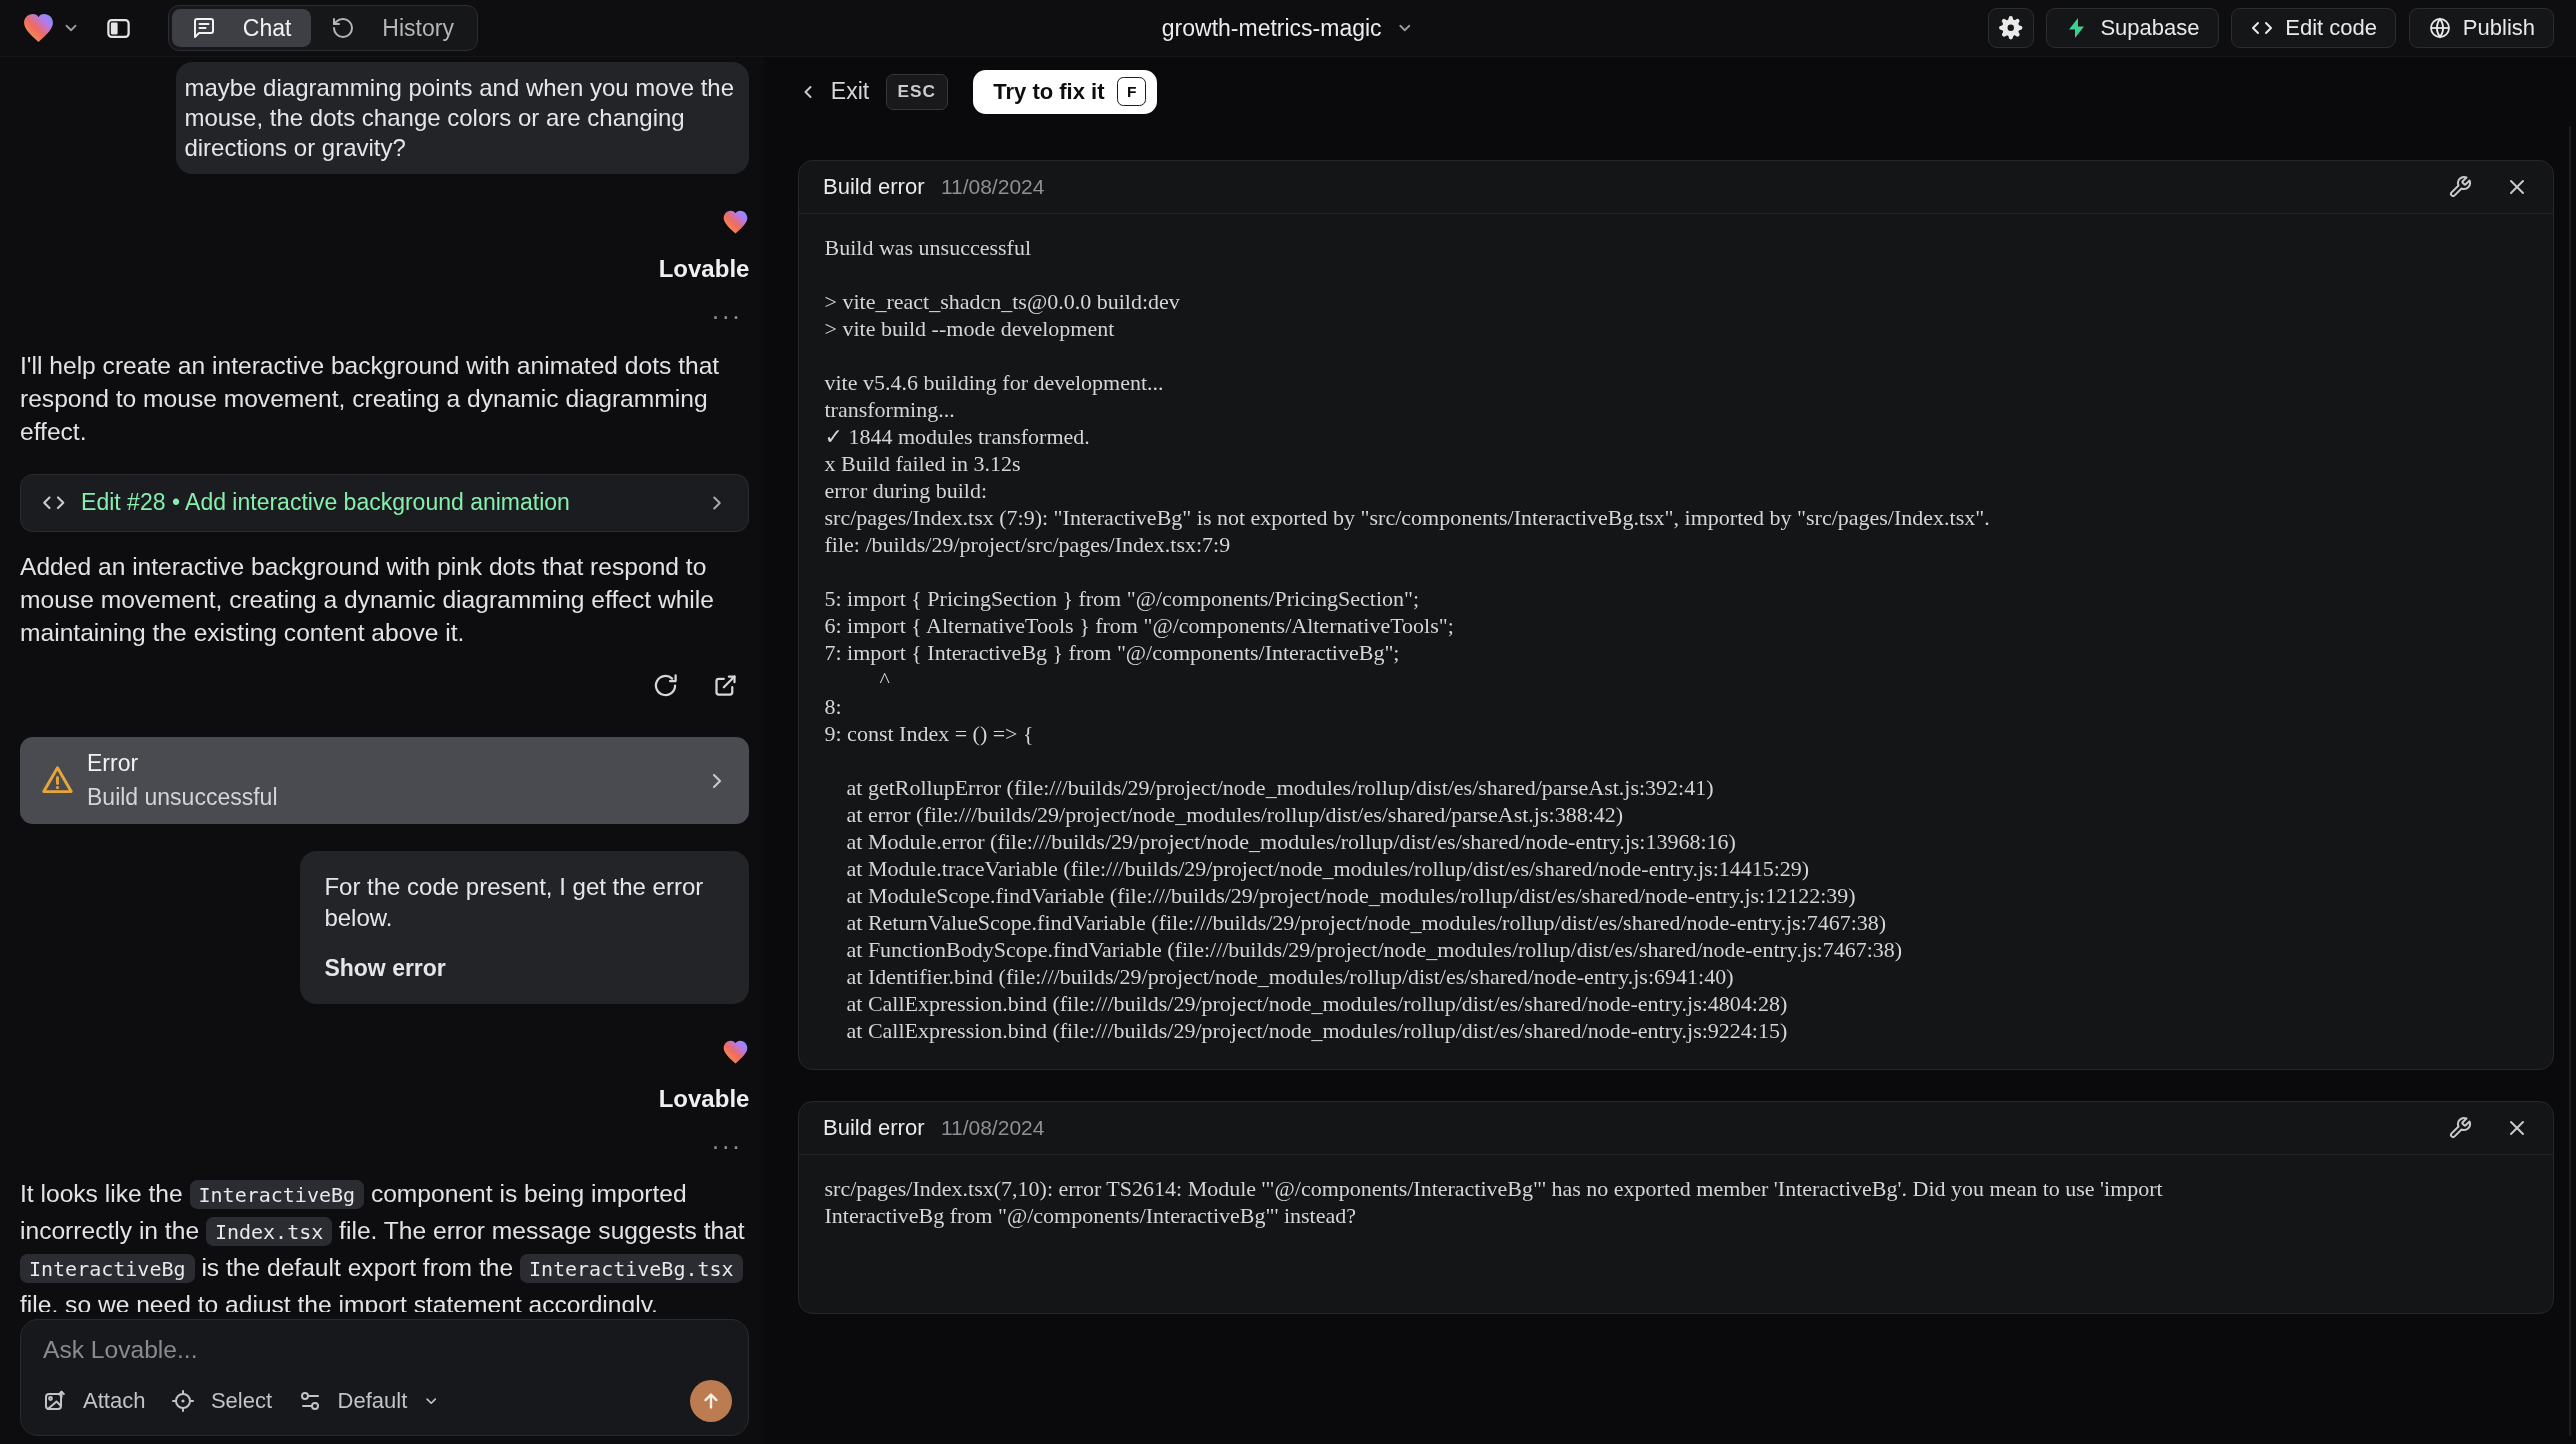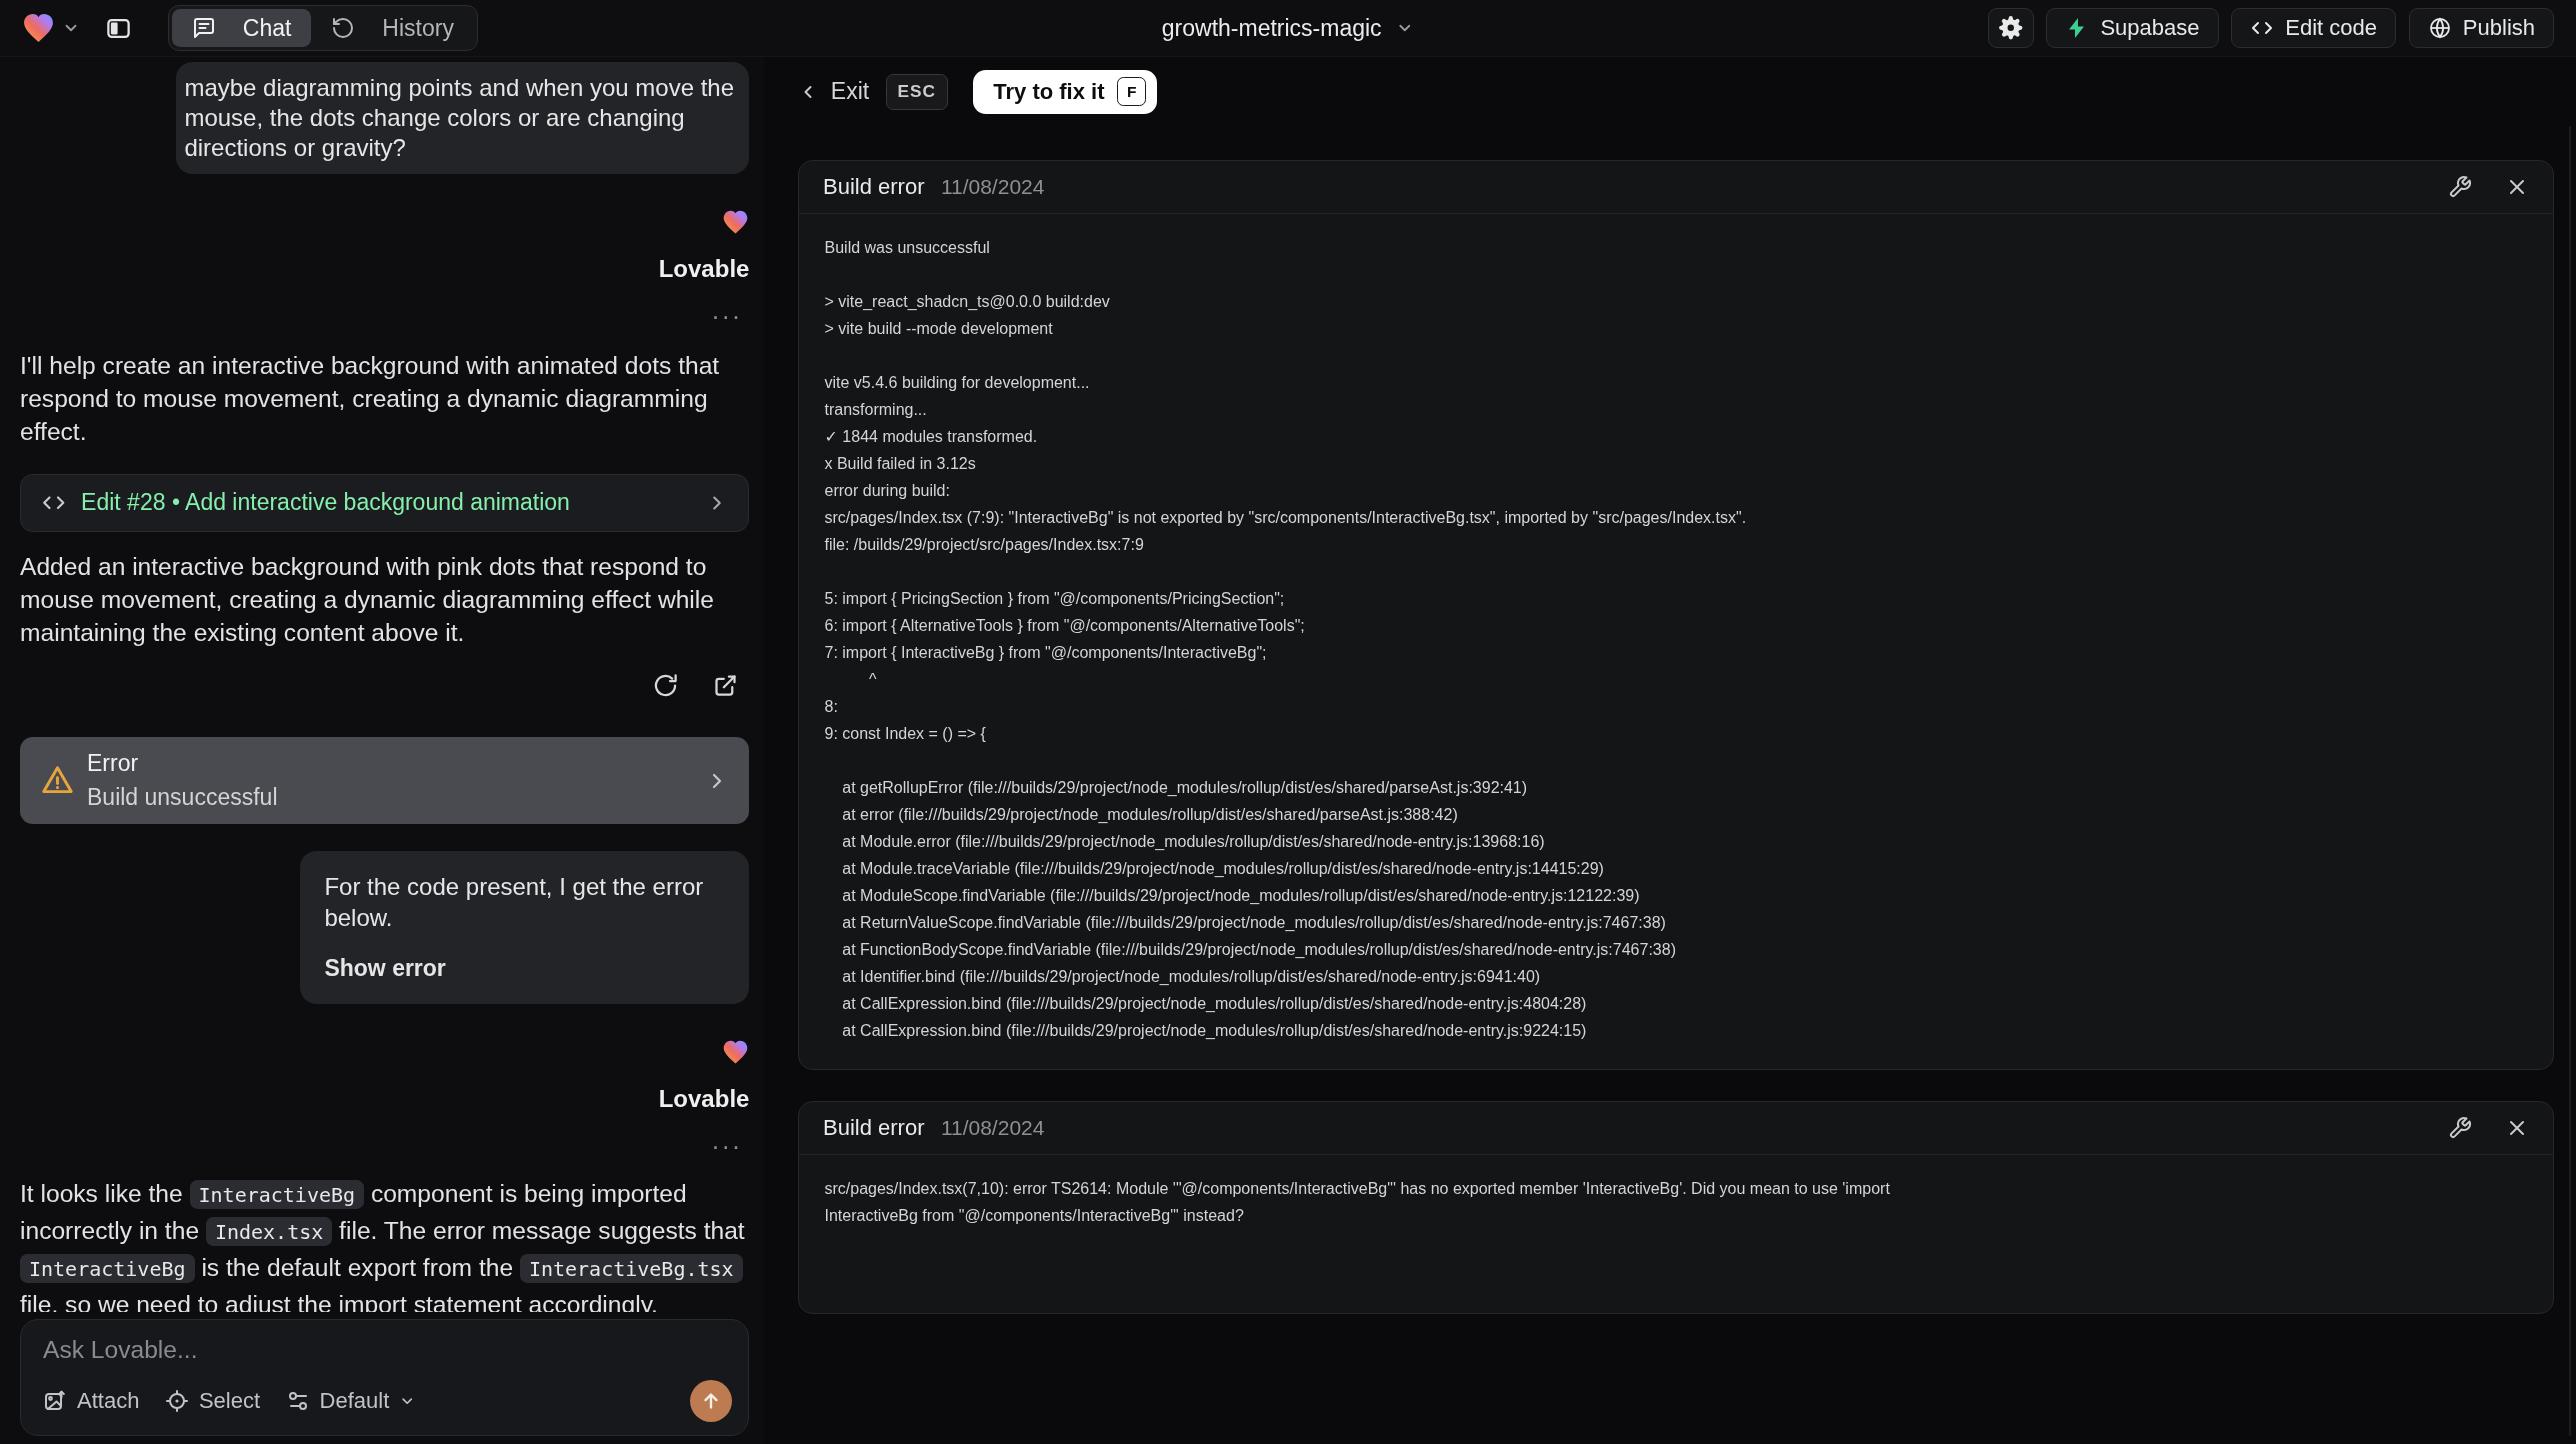--- a/index.html
+++ b/index.html
@@ -104,21 +104,21 @@
     border-radius:18px; padding:16.4px 16.4px 12.8px 22px; height:117px;
     display:flex; flex-direction:column; justify-content:space-between;
   }
   .composer textarea {
     background:transparent; border:none; outline:none; resize:none;
     font-family:"Liberation Sans", sans-serif; font-size:24.6px; color:#e6e6e8;
     width:100%; height:36px; padding:0;
   }
   .composer textarea::placeholder { color:#8a8b90; }
   .composer-row { display:flex; align-items:center; gap:25.5px; color:#c2c3c6; font-size:22px; }
-  .composer-item { display:flex; align-items:center; gap:10px; cursor:pointer; }
+  .composer-item { display:flex; align-items:center; gap:16px; cursor:pointer; }
   .send-btn {
     margin-left:auto; width:42px; height:42px; border-radius:50%;
     background:#bd7b52; display:flex; align-items:center; justify-content:center; cursor:pointer;
   }
 
   
   .fix-panel { flex:1; background:#0a0a0c; padding:12.8px 22px 0 34px; position:relative; overflow:hidden; }
   .fix-header { display:flex; align-items:center; height:44px; }
   .exit-btn { display:flex; align-items:center; gap:12.8px; color:#d6d7d9; font-size:23px; cursor:pointer; }
   .esc-chip {
@@ -135,21 +135,21 @@
     display:flex; align-items:center; justify-content:center; font-size:15.5px; font-weight:700;
   }
   .err-card { background:#141517; border:0.9px solid #27282c; border-radius:14.6px; margin-top:46px; }
   .err-card.second { margin-top:31px; }
   .err-head { display:flex; align-items:center; height:53px; padding:0 24px; border-bottom:0.9px solid #222327; }
   .err-title { font-size:22px; color:#ebebec; }
   .err-date { font-size:21px; color:#8f9094; margin-left:16.4px; }
   .err-icons { margin-left:auto; display:flex; align-items:center; gap:33px; color:#c9cacd; }
   .err-body pre {
     margin:0; padding:20px 25.5px 25.5px;
-    font-family:Liberation Sans, sans-serif; font-size:16px; line-height:27px;
+    font-family:Liberation Serif, serif; font-size:22px; line-height:27px;
     color:#d4d5d7; white-space:pre; overflow:hidden;
   }
   .err-card.second .err-body pre { padding-bottom:84px; }
   .scroll-track { position:absolute; right:4.6px; top:69px; bottom:9px; width:2.7px; background:#1c1d20; border-radius:1.8px; }
 </style>
 </head>
 <body>
 
 <div class="topbar">
   <div class="tb-left">

